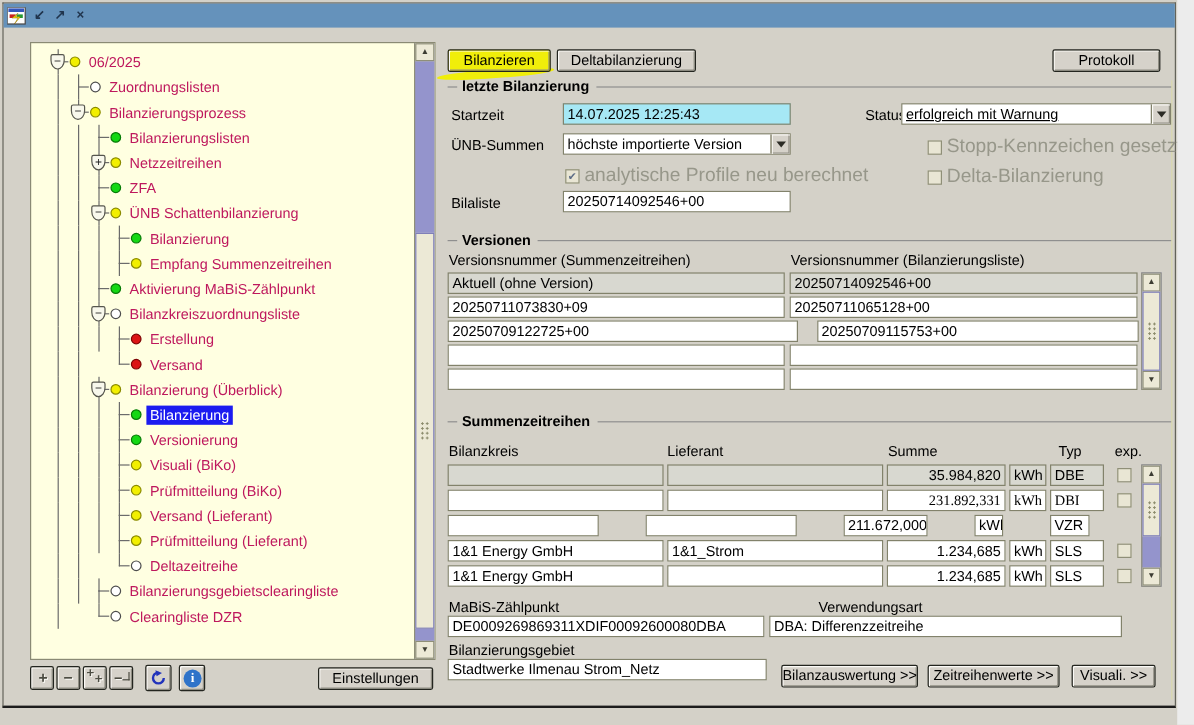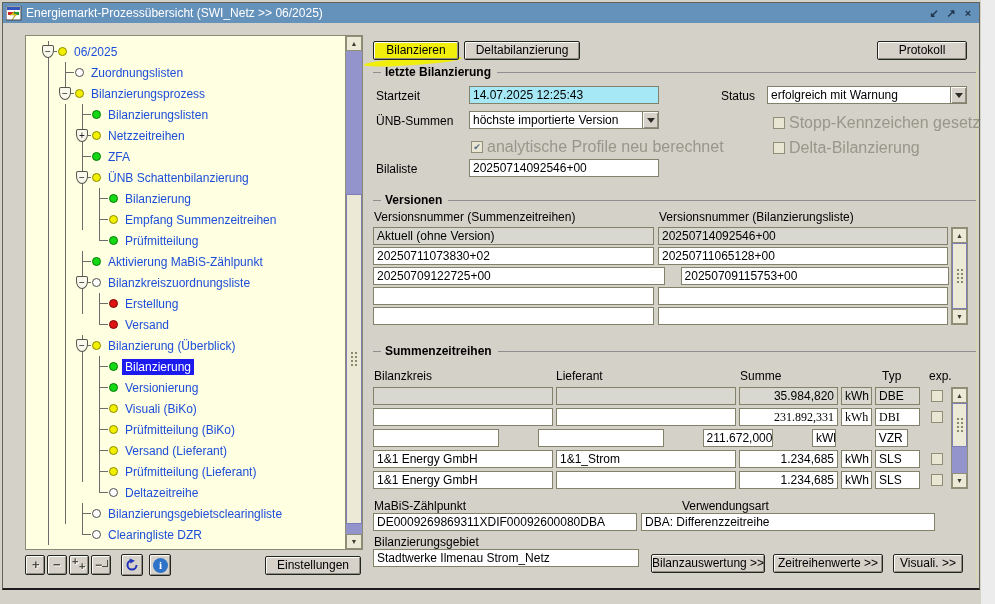--- a/index.html
+++ b/index.html
@@ -25,21 +25,21 @@
   .tcell .vb{position:absolute;left:8px;top:10px;bottom:0;width:1px;background:#6b6b6b;}
   .tcell .hz{position:absolute;left:8px;right:0;top:10px;height:1px;background:#6b6b6b;}
   .expander{position:absolute;left:2px;top:4px;width:12px;height:13px;background:#f8f8ec;
     border:1px solid #55554d;border-radius:2px 2px 50% 50%/2px 2px 60% 60%;
     font-size:10px;line-height:11px;text-align:center;color:#222;z-index:2;}
   .dot{width:9px;height:9px;border-radius:50%;flex:0 0 auto;margin:0 4px 0 1px;}
   .dot-yellow{background:#f2ef00;border:1px solid #8a8a00;}
   .dot-green{background:#14d814;border:1px solid #067a06;}
   .dot-red{background:#dc1414;border:1px solid #7d0404;}
   .dot-white{background:#ffffff;border:1px solid #4d4d4d;}
-  .tlabel{font-size:12px;color:#1d4ed8;padding:1px 3px;}
+  .tlabel{font-size:12px;color:#be185d;padding:1px 3px;}
   .tlabel.sel{background:var(--selection,#1b1bf0);color:#fff;}
   
   .sb{position:absolute;width:17px;background:var(--track,#9494cc);border:1px solid #8f8f78;}
   .sb .ar{position:absolute;left:0;right:0;height:15px;background:#ece9d6;border:1px solid #8f8f78;
     text-align:center;font-size:7px;line-height:13px;color:#3c3c32;}
   .sb .up{top:0;}.sb .dn{bottom:0;}
   .sb .th{position:absolute;left:0;right:0;background:#ece9d6;border:1px solid #7f7fb8;}
   .sb .th::after{content:'';position:absolute;left:50%;top:50%;width:8px;height:16px;
     margin:-8px 0 0 -4px;background-image:radial-gradient(#8a8a6a 32%,transparent 40%);
     background-size:4px 4px;}
@@ -88,21 +88,20 @@
 <div class="win">
 
   <div class="tbar">
     <svg class="ticon" viewBox="0 0 16 15">
       <rect x="0" y="0" width="15" height="14" fill="#fdfdfd" stroke="#444"></rect>
       <rect x="1" y="1" width="13" height="3" fill="#3355bb"></rect>
       <rect x="2" y="6" width="5" height="3" fill="#cc2222"></rect>
       <rect x="8" y="6" width="5" height="3" fill="#229933"></rect>
       <polygon points="4,9 9,9 6,14 11,8 7,8 9,5" fill="#f4e410" stroke="#886600" stroke-width="0.4"></polygon>
     </svg>
-    <span class="ttl">Energiemarkt-Prozessübersicht (SWI_Netz &gt;&gt; 06/2025)</span>
     <span class="tctl">
       <span>↙</span>
       <span>↗</span>
       <span>×</span>
     </span>
   </div>
 
   <div class="treepanel">
     <div class="treebody" id="tree-body">
         <div class="trow">
@@ -237,35 +236,20 @@
           <span class="dot dot-yellow"></span>
           <span class="tlabel">Empfang Summenzeitreihen</span>
         </div>
         <div class="trow">
           <span class="tcell">
             <span class="vl"></span>
           </span>
           <span class="tcell">
             <span class="vl"></span>
           </span>
-          <span class="tcell"></span>
-          <span class="tcell">
-            <span class="vt"></span>
-            <span class="hz"></span>
-          </span>
-          <span class="dot dot-green"></span>
-          <span class="tlabel">Prüfmitteilung</span>
-        </div>
-        <div class="trow">
-          <span class="tcell">
-            <span class="vl"></span>
-          </span>
-          <span class="tcell">
-            <span class="vl"></span>
-          </span>
           <span class="tcell">
             <span class="vt"></span>
             <span class="vb"></span>
             <span class="hz"></span>
           </span>
           <span class="dot dot-green"></span>
           <span class="tlabel">Aktivierung MaBiS-Zählpunkt</span>
         </div>
         <div class="trow">
           <span class="tcell">
@@ -521,21 +505,21 @@
   <div class="btn" style="left:874px;top:38px;width:90px;height:19px;">Protokoll</div>
 
   <div class="frameline" style="left:973px;top:64px;height:516px;"></div>
 
   <div class="legend" style="left:370px;top:62px;width:603px;">
     <span class="txt">letzte Bilanzierung</span>
   </div>
   <div class="lbl" style="left:373px;top:86px;">Startzeit</div>
   <div class="fld pos" style="left:466px;top:83px;width:190px;background:var(--startzeit,#a6e8f5);">14.07.2025 12:25:43</div>
   <div class="lbl" style="left:718px;top:86px;">Status</div>
-  <div class="combo" style="left:764px;top:83px;width:200px;">
+  <div class="combo" style="left:748px;top:83px;width:225px;text-decoration:underline;">
     <span class="val">erfolgreich mit Warnung</span>
     <span class="ab"></span>
   </div>
   <div class="lbl" style="left:373px;top:111px;">ÜNB-Summen</div>
   <div class="combo" style="left:466px;top:108px;width:190px;">
     <span class="val">höchste importierte Version</span>
     <span class="ab"></span>
   </div>
   <div class="cb" style="left:770px;top:111px;">
     <span class="box"></span>
@@ -556,21 +540,21 @@
     <span class="txt">Versionen</span>
   </div>
   <div class="lbl" style="left:371px;top:207px;">Versionsnummer (Summenzeitreihen)</div>
   <div class="lbl" style="left:656px;top:207px;">Versionsnummer (Bilanzierungsliste)</div>
   <div class="pos" id="versionen-rows" style="left:370px;top:224px;width:576px;">
       <div class="vrow" style="margin-bottom: 2px;">
         <span class="fld gray" style="width: 281px; margin-right: 4px;">Aktuell (ohne Version)</span>
         <span class="fld gray" style="width: 290px;">20250714092546+00</span>
       </div>
       <div class="vrow" style="margin-bottom: 2px;">
-        <span class="fld" style="width: 281px; margin-right: 4px;">20250711073830+02</span>
+        <span class="fld" style="width: 281px; margin-right: 4px;">20250711073830+09</span>
         <span class="fld" style="width: 290px;">20250711065128+00</span>
       </div>
       <div class="vrow" style="margin-bottom: 2px;">
         <span class="fld" style="width: 315px; margin-right: 16px;">20250709122725+00</span>
         <span class="fld" style="width: 290px;">20250709115753+00</span>
       </div>
       <div class="vrow" style="margin-bottom: 2px;">
         <span class="fld" style="width: 281px; margin-right: 4px;"></span>
         <span class="fld" style="width: 290px;"></span>
       </div>

